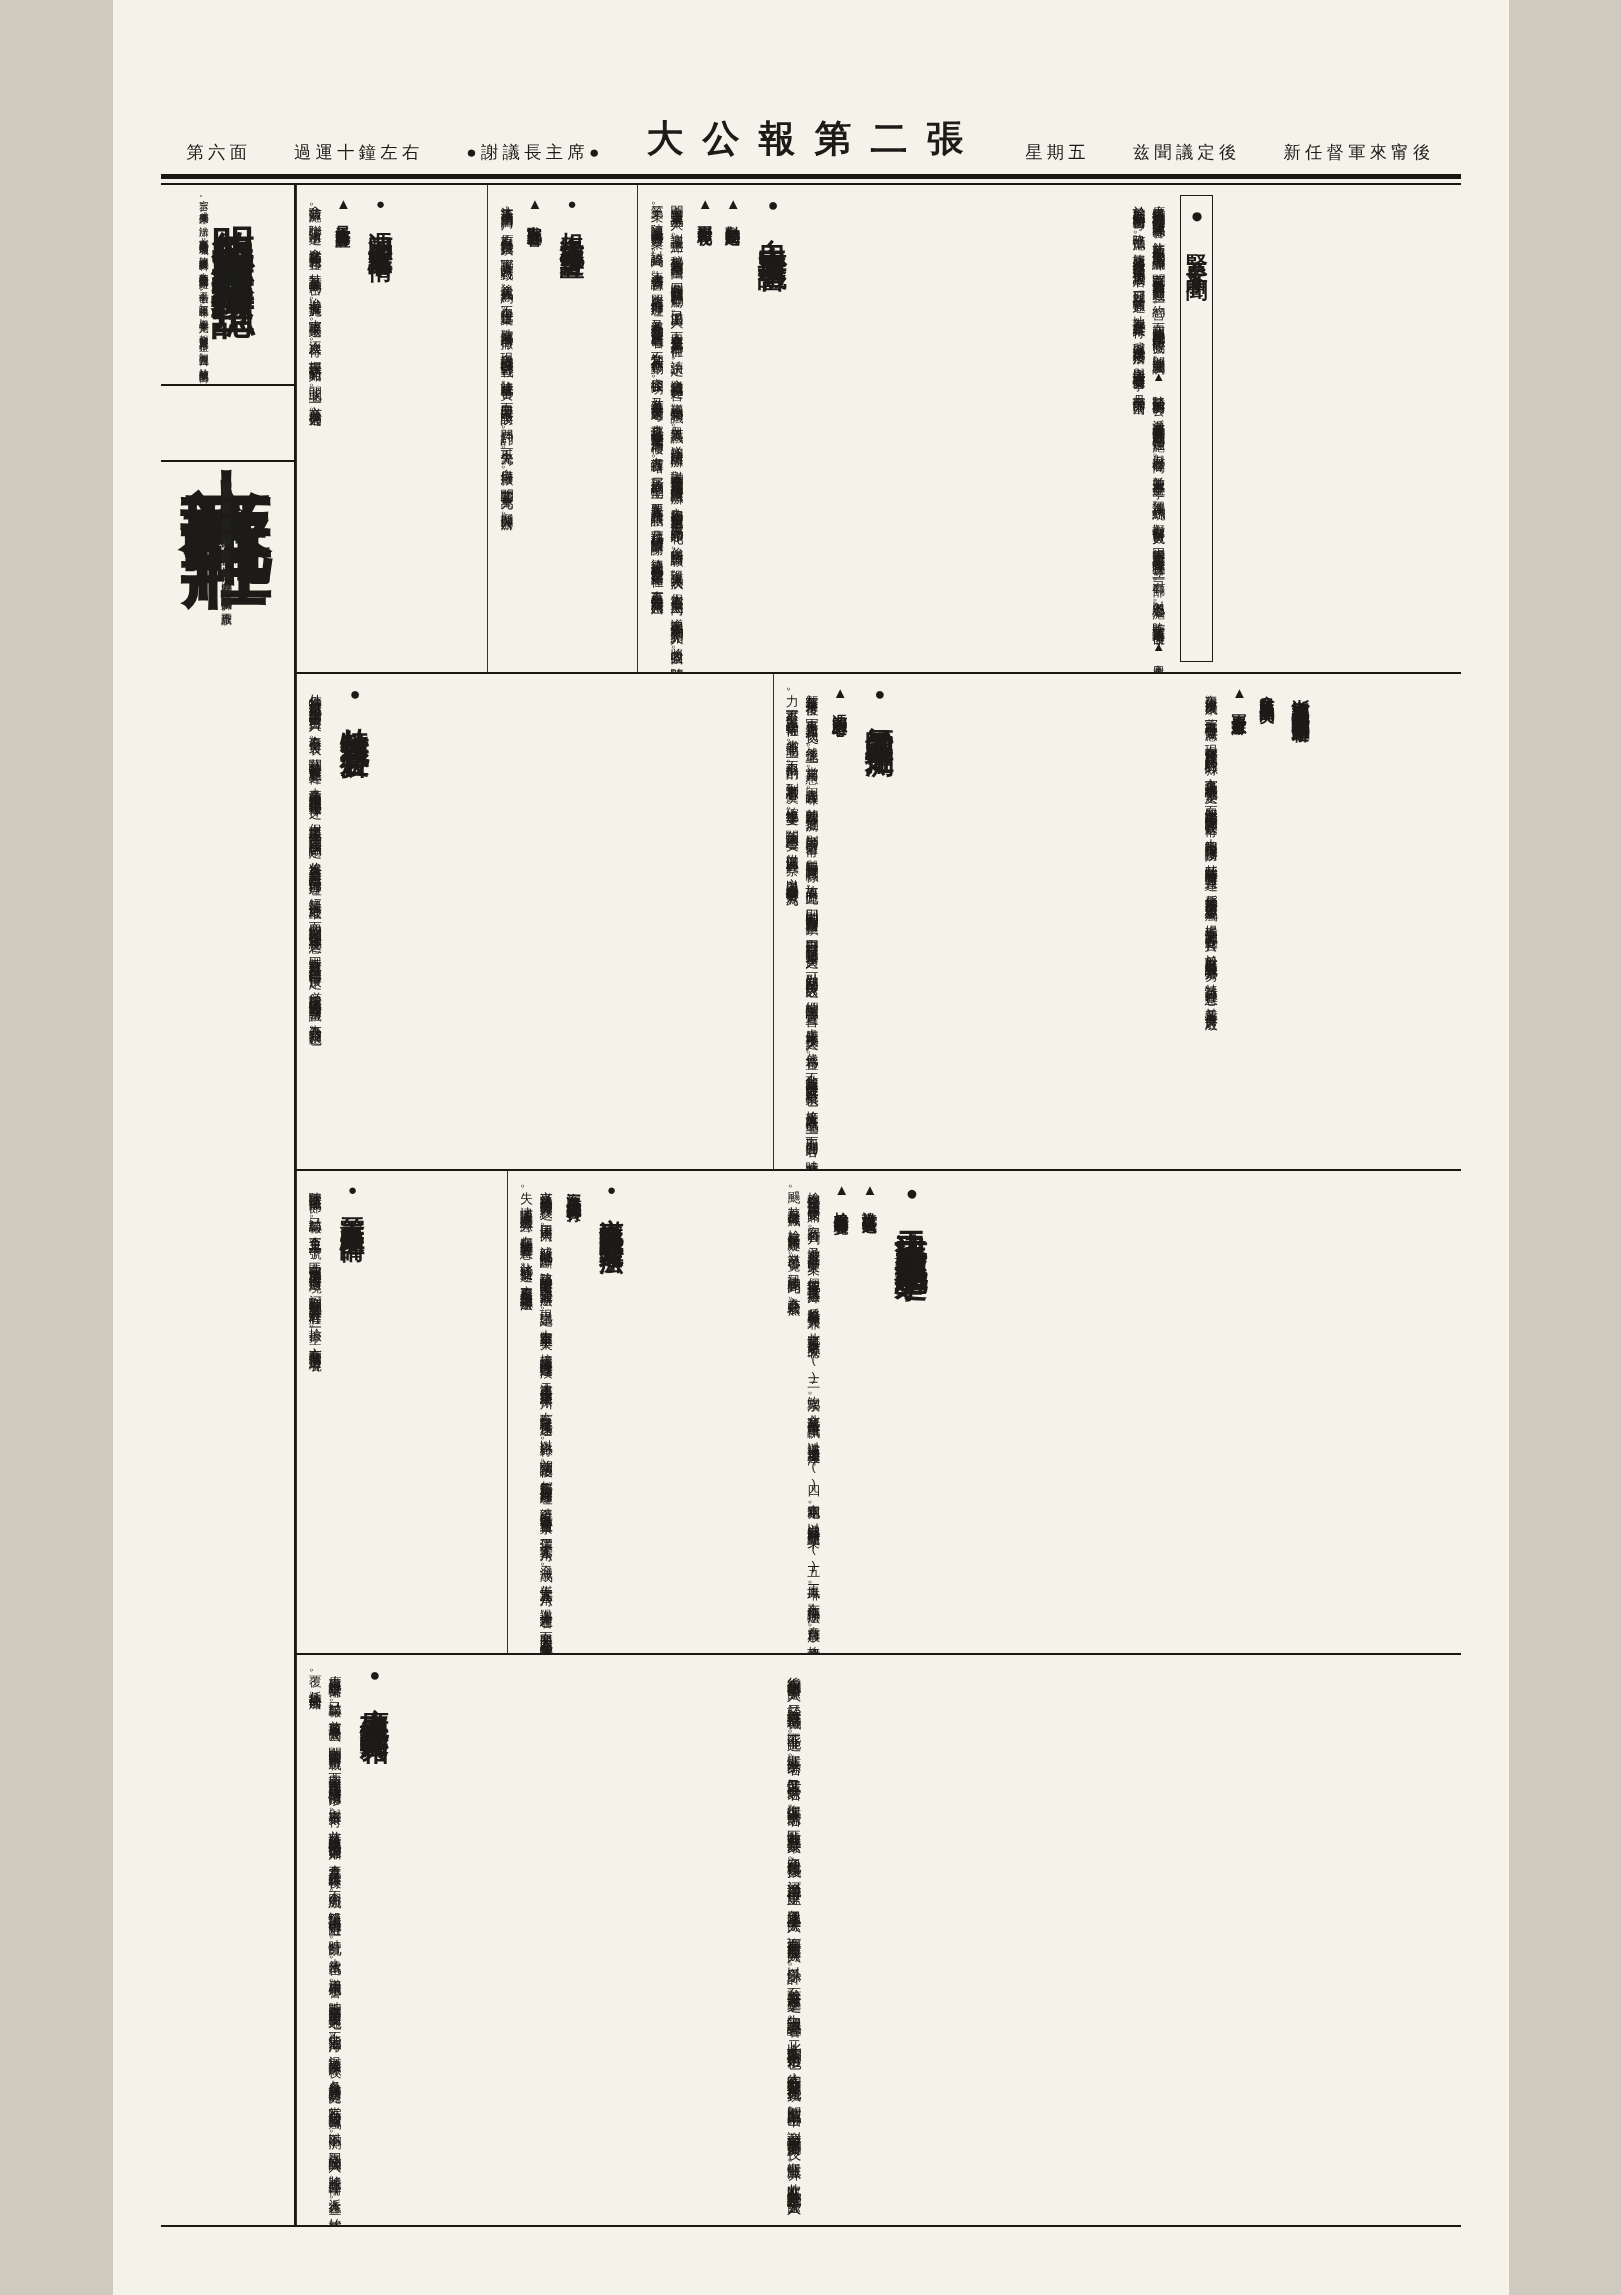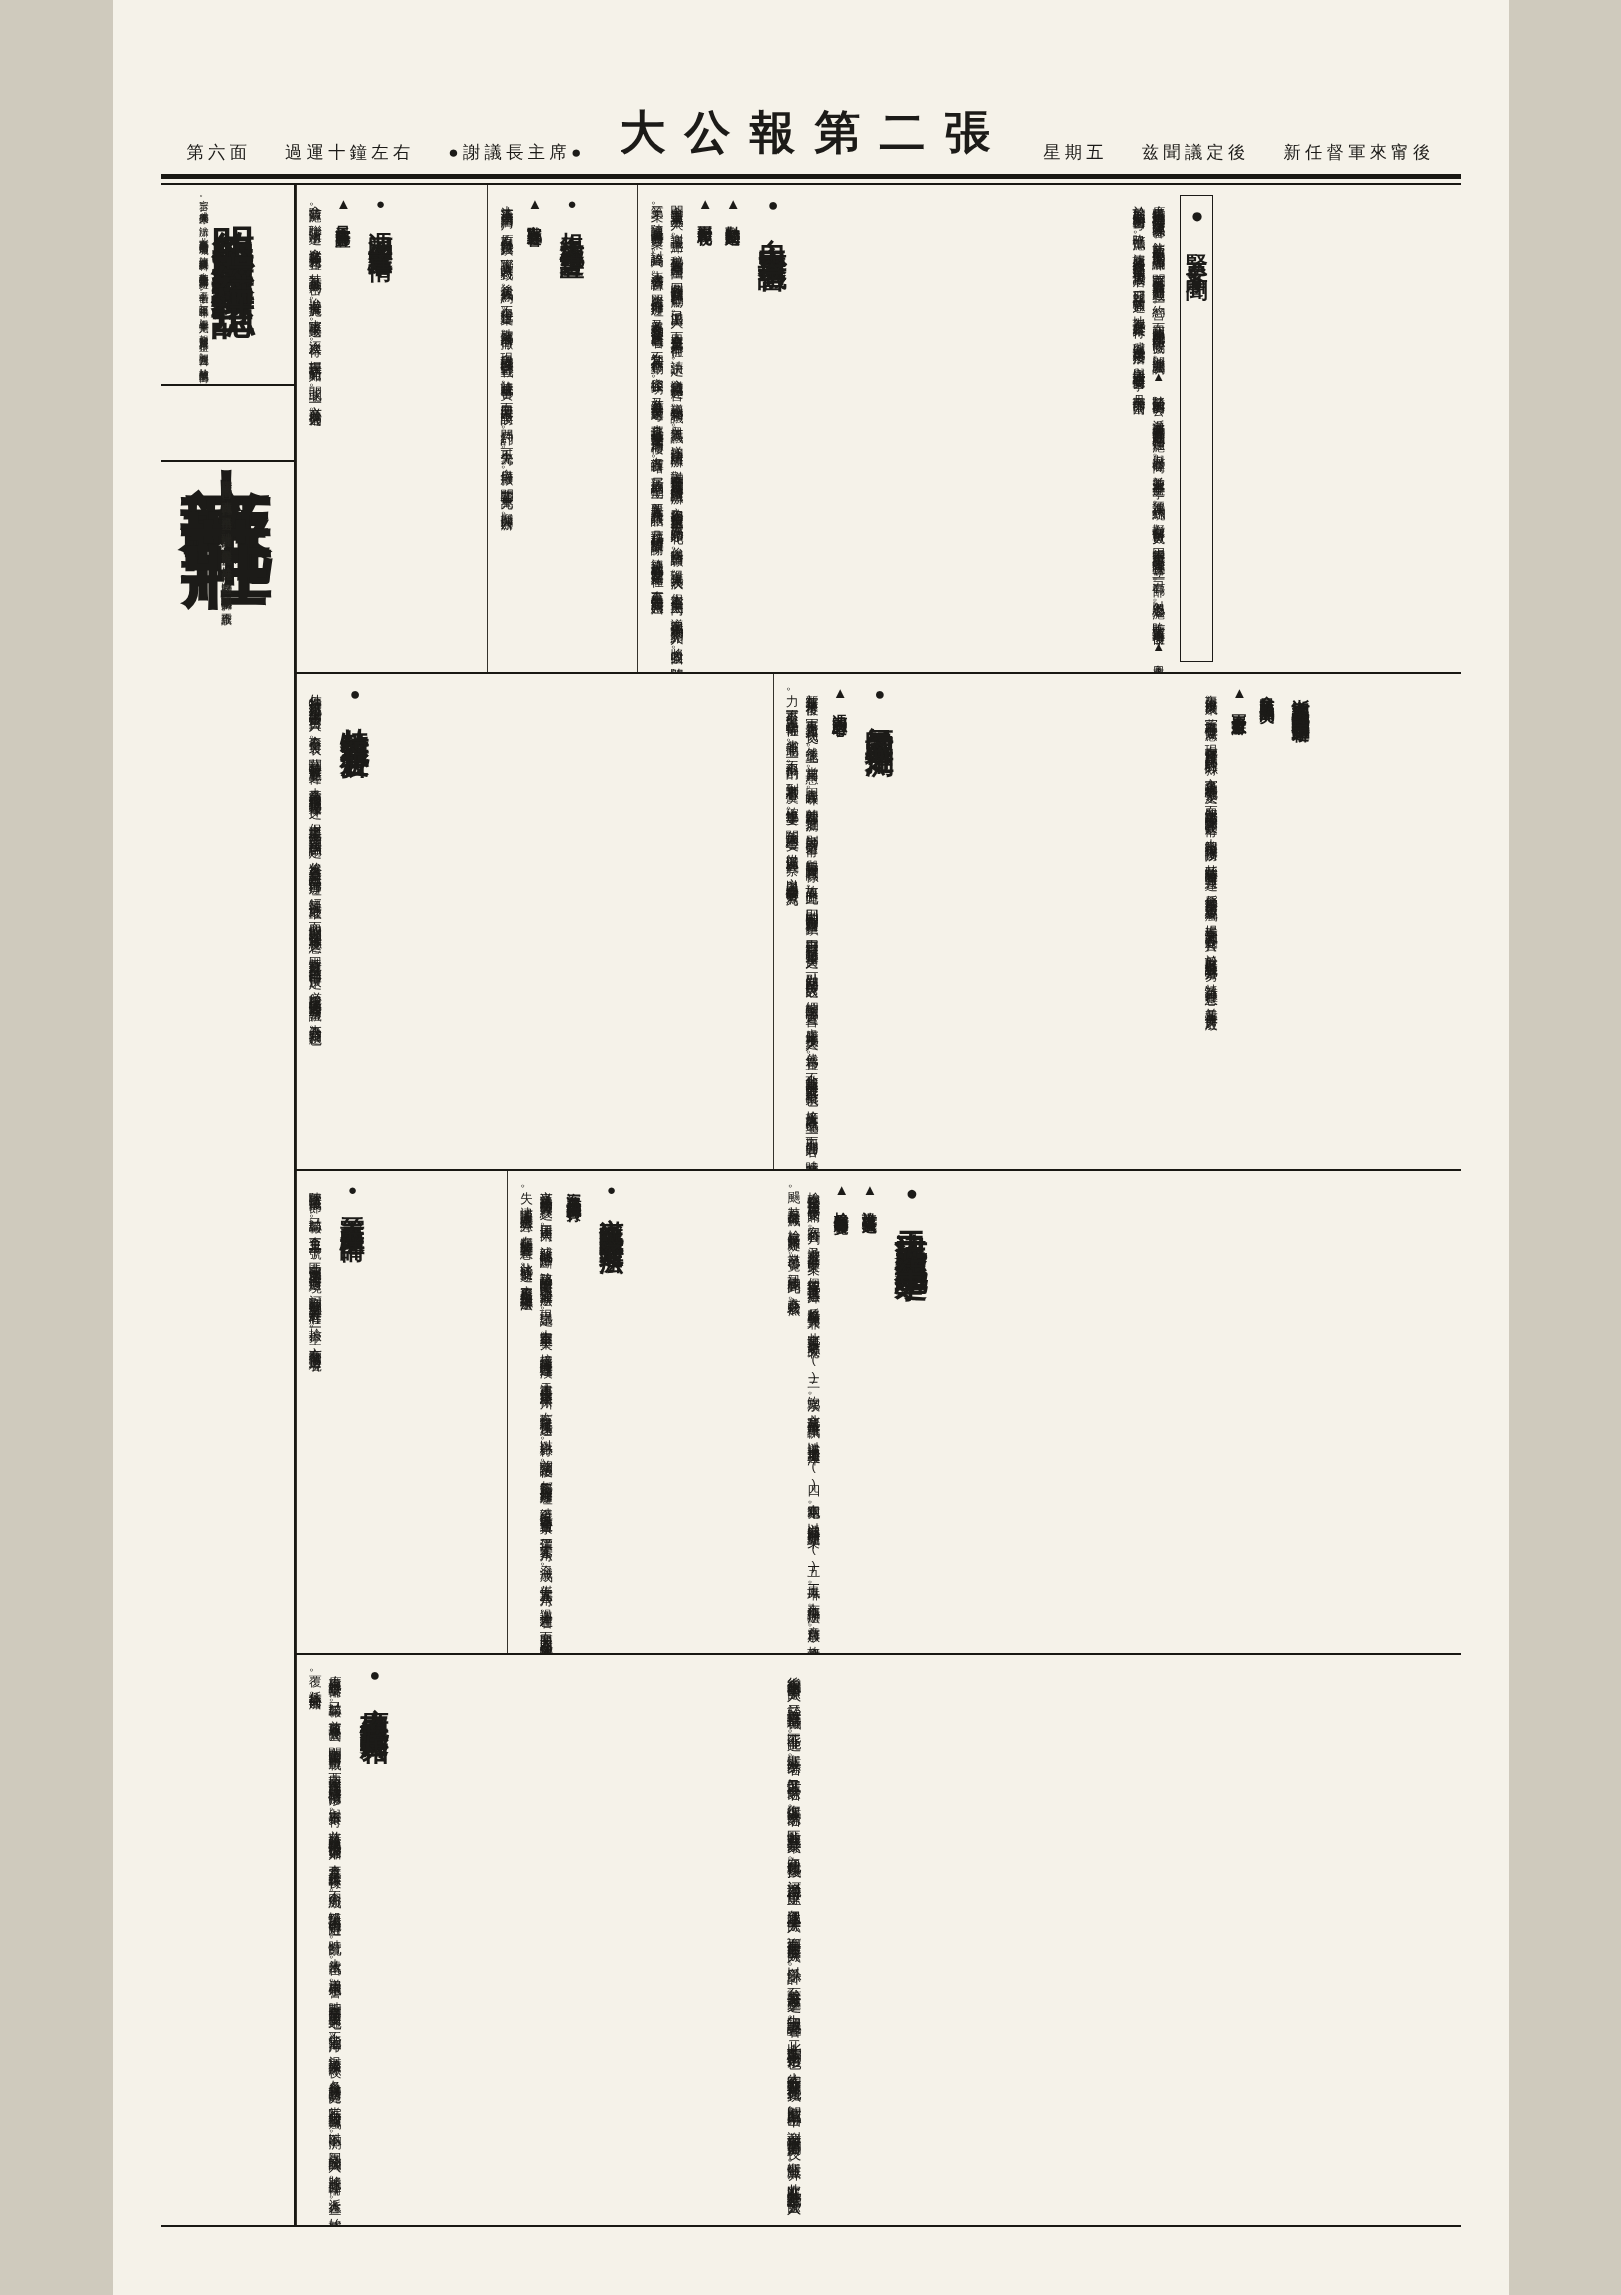--- a/index.html
+++ b/index.html
@@ -14,21 +14,21 @@
     padding:66px 48px 43px 48px;
     overflow:hidden;
   }
   .v{writing-mode:vertical-rl;text-orientation:upright;}
   
   .masthead{
     display:flex;justify-content:space-between;align-items:flex-end;
     padding:0 26px 10px 26px;height:108px;box-sizing:border-box;
   }
   .masthead .m-item{font-size:17.3px;letter-spacing:4.3px;white-space:nowrap;}
-  .masthead .m-title{font-size:46px;font-weight:bold;letter-spacing:19px;white-space:nowrap;}
+  .masthead .m-title{font-size:37px;font-weight:bold;letter-spacing:19px;white-space:nowrap;}
   .rule-double{border-top:5.8px solid #191813;border-bottom:2.2px solid #191813;height:3.6px;}
   
   .content{display:flex;height:2040px;border-bottom:2.2px solid #191813;}
   .ads{width:135px;border-right:2.2px solid #191813;display:flex;flex-direction:column;box-sizing:border-box;}
   .main{flex:1;display:flex;flex-direction:column;min-width:0;}
   .band{display:flex;flex-direction:row-reverse;border-bottom:2.2px solid #191813;box-sizing:border-box;overflow:hidden;}
   .band:last-child{border-bottom:none;}
   .article{box-sizing:border-box;border-left:1.4px solid #35332c;padding:10px 8.6px;overflow:hidden;height:100%;}
   .article:first-child{border-left:none;}
   .article .inner{height:100%;writing-mode:vertical-rl;text-orientation:upright;}

